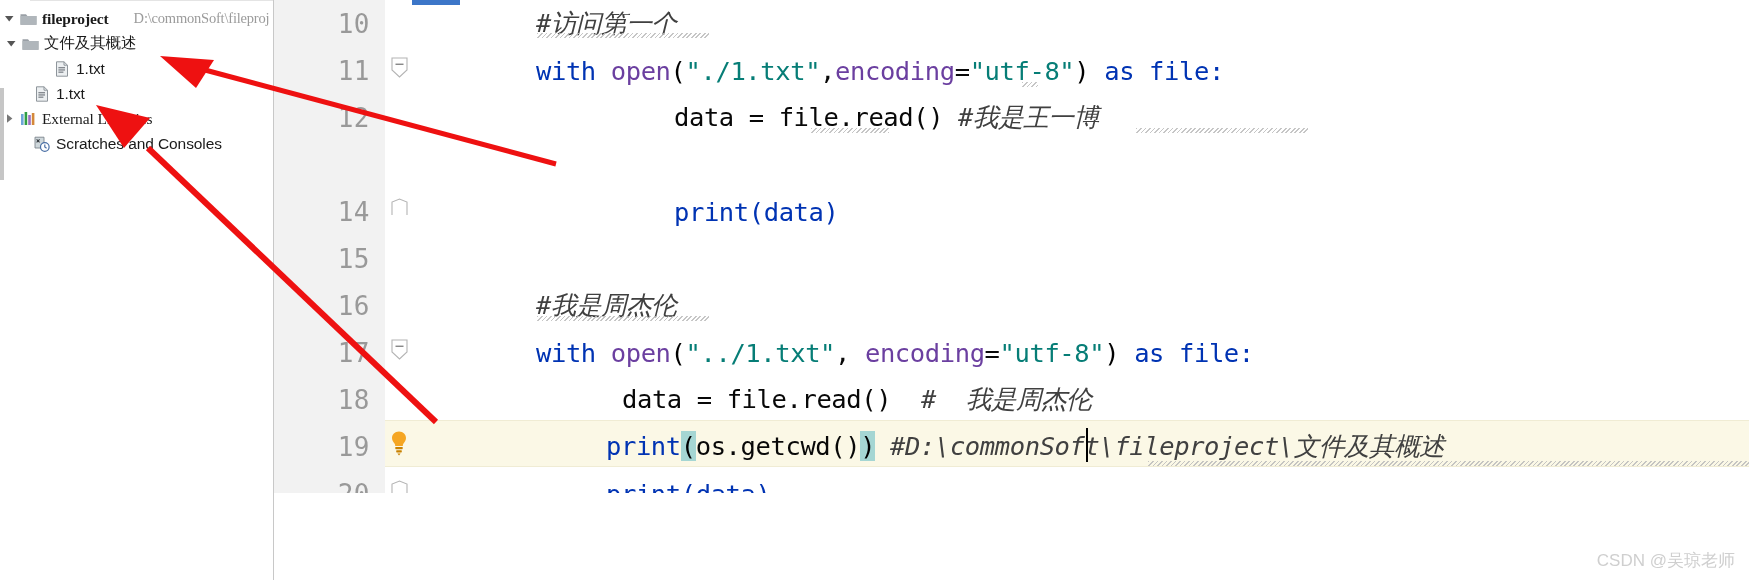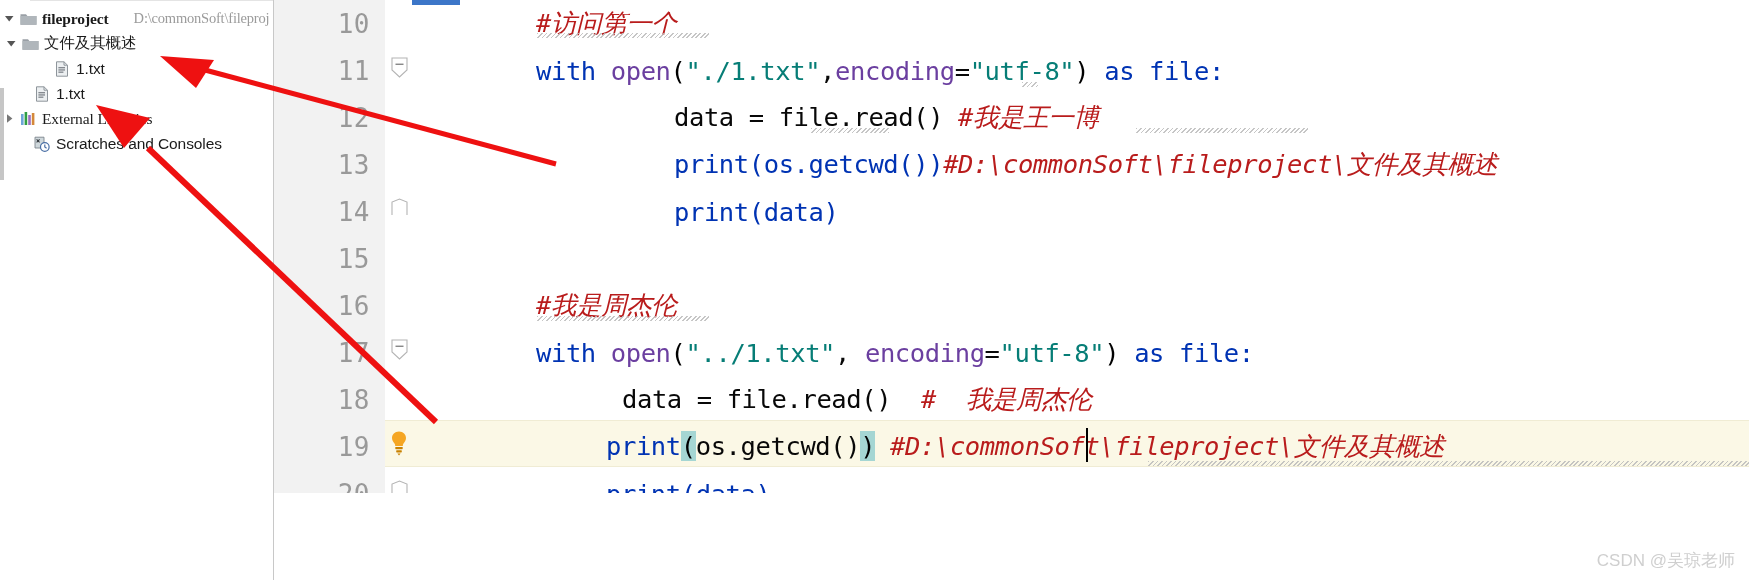--- a/index.html
+++ b/index.html
@@ -72,21 +72,21 @@
   }
   .hl-row{
     position:absolute;left:111px;right:0;height:47px;background:#fbf8e6;
   }
   .hl-row-border{position:absolute;left:111px;right:0;height:1px;background:#f0ecd4;}
 
   
   .kw{color:#0033b3;}
   .fn{color:#6b3fa0;}
   .str{color:#067d76;}
-  .cmt{color:#b91c1c;font-style:italic;}
+  .cmt{color:#404040;font-style:italic;}
   .plain{color:#080808;}
   .paren{color:#000000;}
   .bracket-hl{background:#a5d6d3;}
 
   
   .fold{
     position:absolute;left:117px;width:17px;height:21px;
   }
   .lamp{position:absolute;left:114px;width:22px;height:26px;}
 
@@ -241,24 +241,20 @@
     </div>
     <div class="squig" style="left:748px;top:82px;width:16px;"></div>
 
     <div class="code-line" style="top:94px;">
       <span class="ln">12</span>
       <span class="code-text" style="left:400px;"><span class="plain">data = file.read()</span><span> </span><span class="cmt">#我是王一博</span></span>
     </div>
     <div class="squig" style="left:537px;top:128px;width:78px;"></div>
     <div class="squig" style="left:862px;top:128px;width:172px;"></div>
 
-    <div class="code-line" style="top:141px;">
-      <span class="ln">13</span>
-      <span class="code-text" style="left:400px;"><span class="kw">print(os.getcwd())</span><span class="cmt">#D:\commonSoft\fileproject\文件及其概述</span></span>
-    </div>
 
     <div class="code-line" style="top:188px;">
       <span class="ln">14</span>
       <span class="code-text" style="left:400px;"><span class="kw">print(data)</span></span>
     </div>
     <div class="fold" style="top:198px;">
       <svg width="17" height="18" viewBox="0 0 17 18">
         <path d="M1 17 V4 L8.5 1 L16 4 V17" fill="#ffffff" stroke="#b4b4b4" stroke-width="1.1"></path>
       </svg>
     </div>

